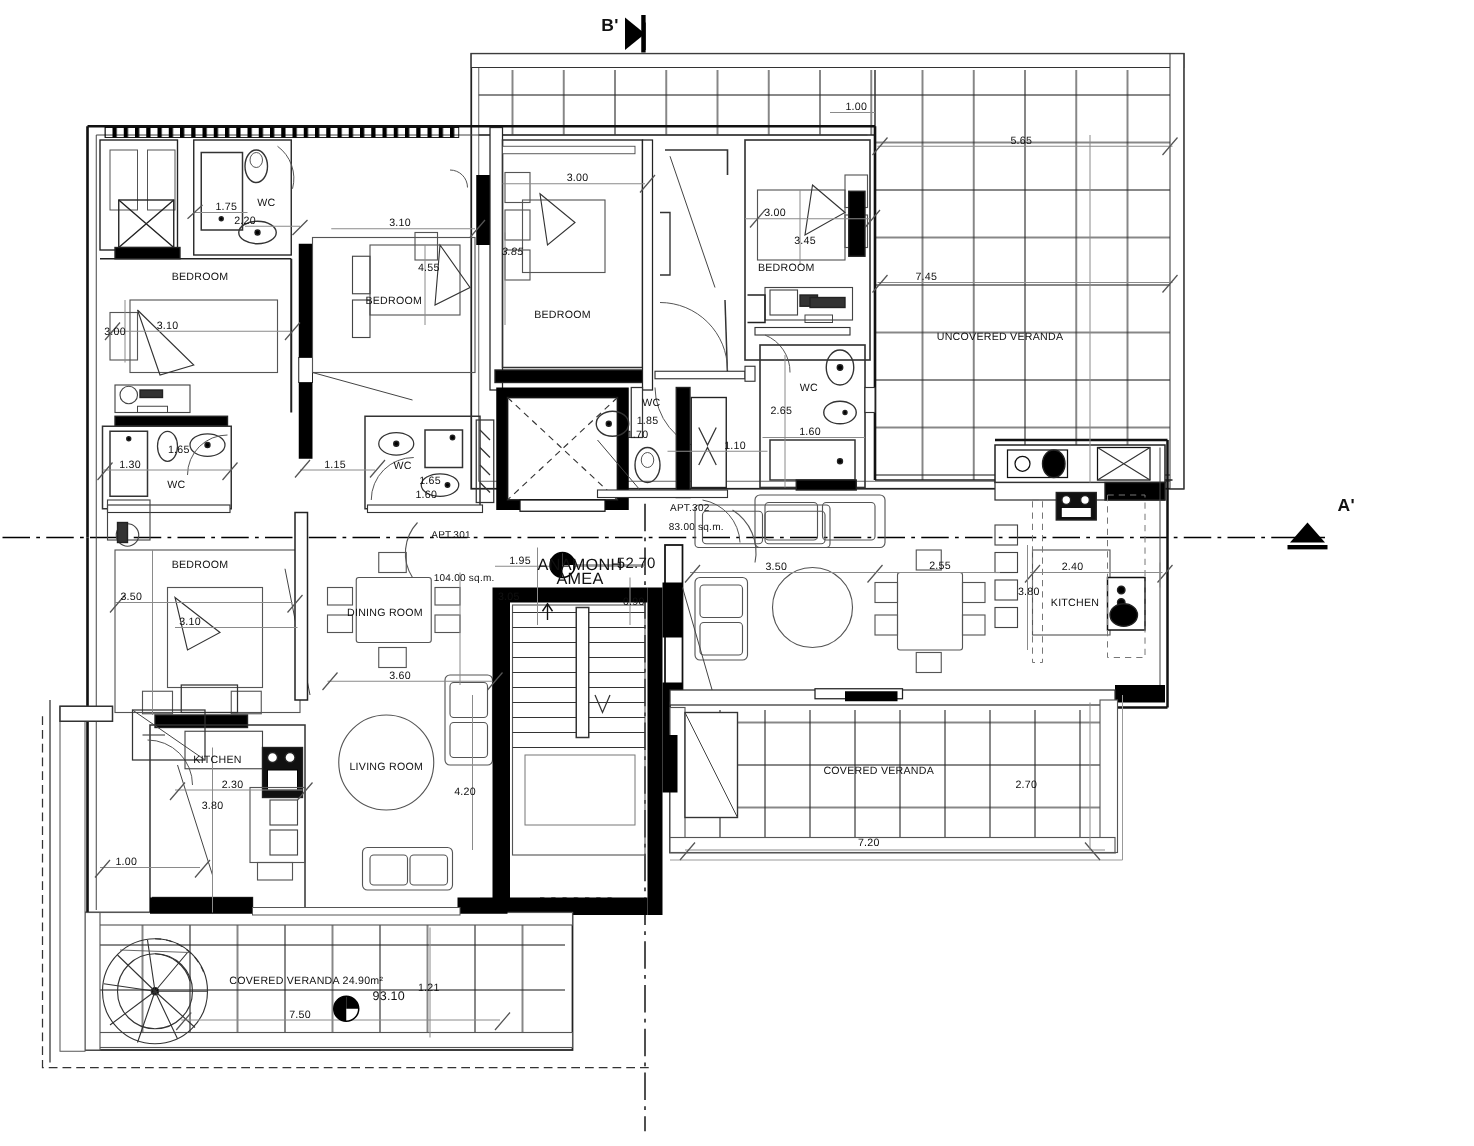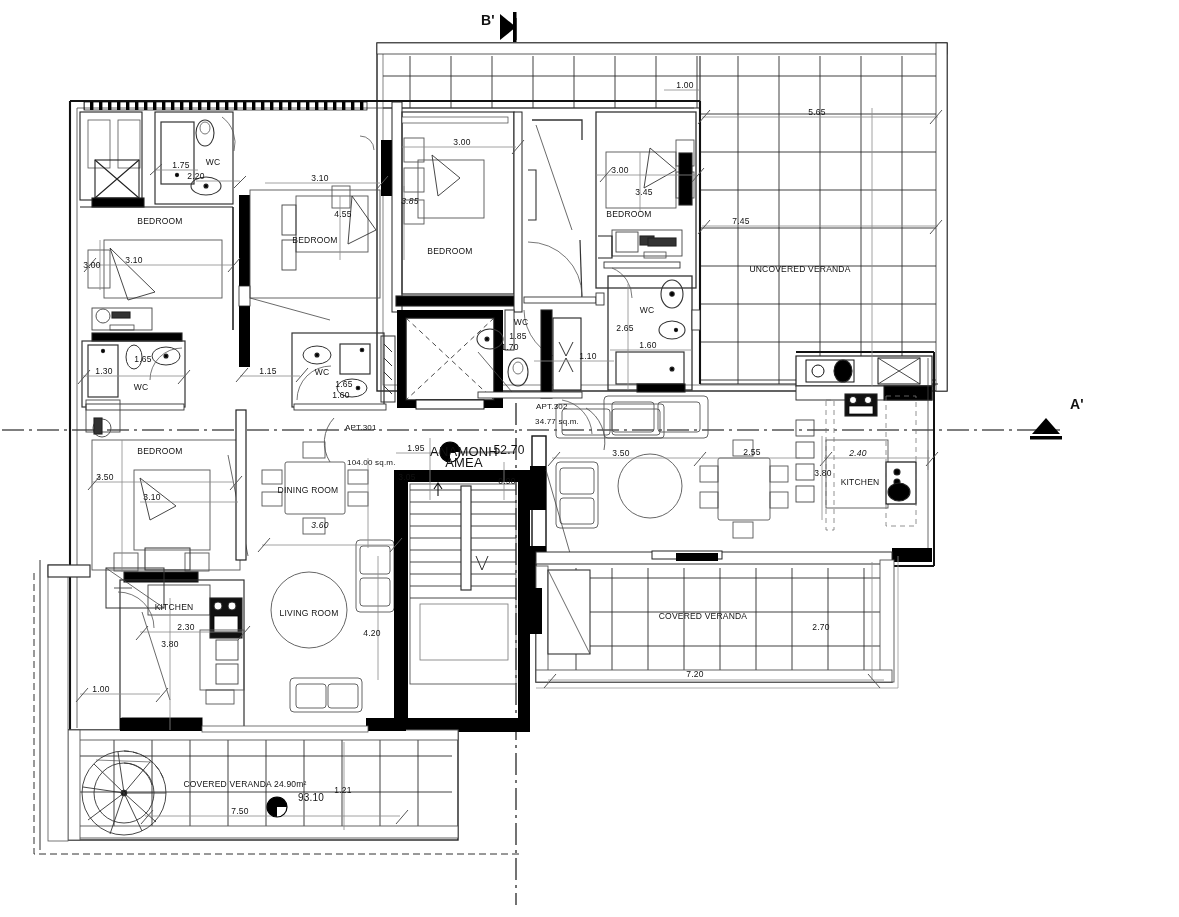--- a/index.html
+++ b/index.html
@@ -536,21 +536,21 @@
   <div class="lbl room ctr" style="left:860px;top:477px;">KITCHEN</div>
   <div class="lbl room ctr" style="left:308px;top:485px;">DINING ROOM</div>
   <div class="lbl room ctr" style="left:309px;top:608px;">LIVING ROOM</div>
   <div class="lbl room ctr" style="left:800px;top:216px;margin-top:48px;">UNCOVERED VERANDA</div>
   <div class="lbl room ctr" style="left:703px;top:611px;">COVERED VERANDA</div>
   <div class="lbl room ctr" style="left:245px;top:779px;">COVERED VERANDA 24.90m²</div>
 
   <div class="lbl apt" style="left:345px;top:423px;">APT.301</div>
   <div class="lbl apt" style="left:347px;top:458px;">104.00 sq.m.</div>
   <div class="lbl apt" style="left:536px;top:402px;">APT.302</div>
-  <div class="lbl apt" style="left:535px;top:417px;">34.77 sq.m.</div>
+  <div class="lbl apt" style="left:535px;top:417px;">83.00 sq.m.</div>
 
   <div class="lbl small ctr" style="left:464px;top:410px;">ΑΝΑΜΟΝΗ</div>
   <div class="lbl small ctr" style="left:464px;top:421px;">ΑΜΕΑ</div>
 
   <div class="lbl dim ctr" style="left:181px;top:160px;">1.75</div>
   <div class="lbl dim ctr" style="left:196px;top:171px;">2.20</div>
   <div class="lbl dim ctr" style="left:320px;top:173px;">3.10</div>
   <div class="lbl dim ctr" style="left:462px;top:137px;">3.00</div>
   <div class="lbl dim ctr" style="left:134px;top:255px;">3.10</div>
   <div class="lbl dim ctr" style="left:92px;top:260px;">3.00</div>
@@ -570,23 +570,23 @@
   <div class="lbl dim ctr" style="left:510px;top:342px;">1.70</div>
   <div class="lbl dim ctr" style="left:588px;top:351px;">1.10</div>
   <div class="lbl dim ctr" style="left:625px;top:323px;">2.65</div>
   <div class="lbl dim ctr" style="left:648px;top:340px;">1.60</div>
   <div class="lbl dim ctr" style="left:416px;top:443px;">1.95</div>
   <div class="lbl dim ctr" style="left:507px;top:476px;">0.90</div>
   <div class="lbl dim ctr" style="left:485px;top:443px;font-size:12px;margin-left:24px;">52.70</div>
   <div class="lbl dim ctr" style="left:367px;top:472px;margin-left:40px;">3.05</div>
   <div class="lbl dim ctr" style="left:621px;top:448px;">3.50</div>
   <div class="lbl dim ctr" style="left:752px;top:447px;">2.55</div>
-  <div class="lbl dim ctr" style="left:858px;top:448px;font-style:italic;">2.40</div>
+  <div class="lbl dim ctr" style="left:858px;top:448px;">2.40</div>
   <div class="lbl dim ctr" style="left:823px;top:468px;">3.80</div>
-  <div class="lbl dim ctr" style="left:320px;top:520px;font-style:italic;">3.60</div>
+  <div class="lbl dim ctr" style="left:320px;top:535px;">3.60</div>
   <div class="lbl dim ctr" style="left:105px;top:472px;">3.50</div>
   <div class="lbl dim ctr" style="left:152px;top:492px;">3.10</div>
   <div class="lbl dim ctr" style="left:372px;top:628px;">4.20</div>
   <div class="lbl dim ctr" style="left:186px;top:622px;">2.30</div>
   <div class="lbl dim ctr" style="left:170px;top:639px;">3.80</div>
   <div class="lbl dim ctr" style="left:101px;top:684px;">1.00</div>
   <div class="lbl dim ctr" style="left:821px;top:622px;text-align:center;">2.70</div>
   <div class="lbl dim ctr" style="left:695px;top:669px;">7.20</div>
   <div class="lbl dim ctr" style="left:240px;top:806px;">7.50</div>
   <div class="lbl dim ctr" style="left:311px;top:792px;font-size:10px;">93.10</div>

